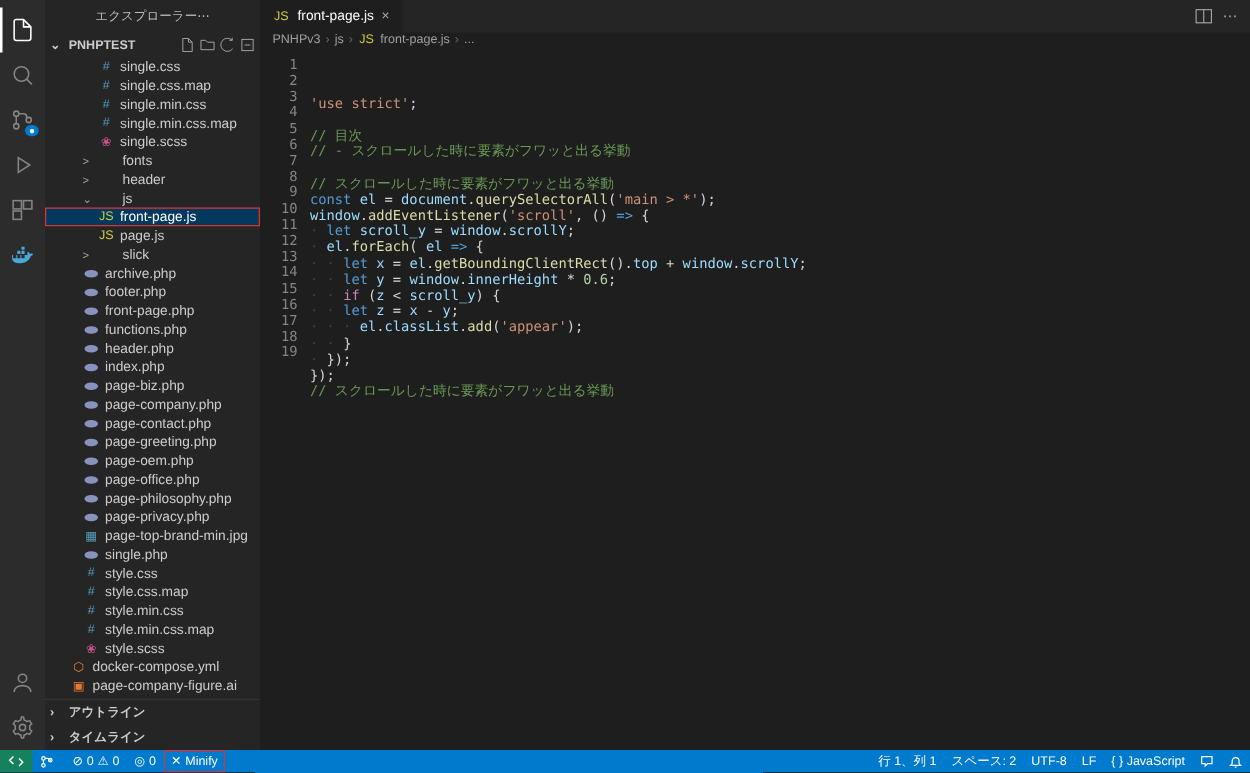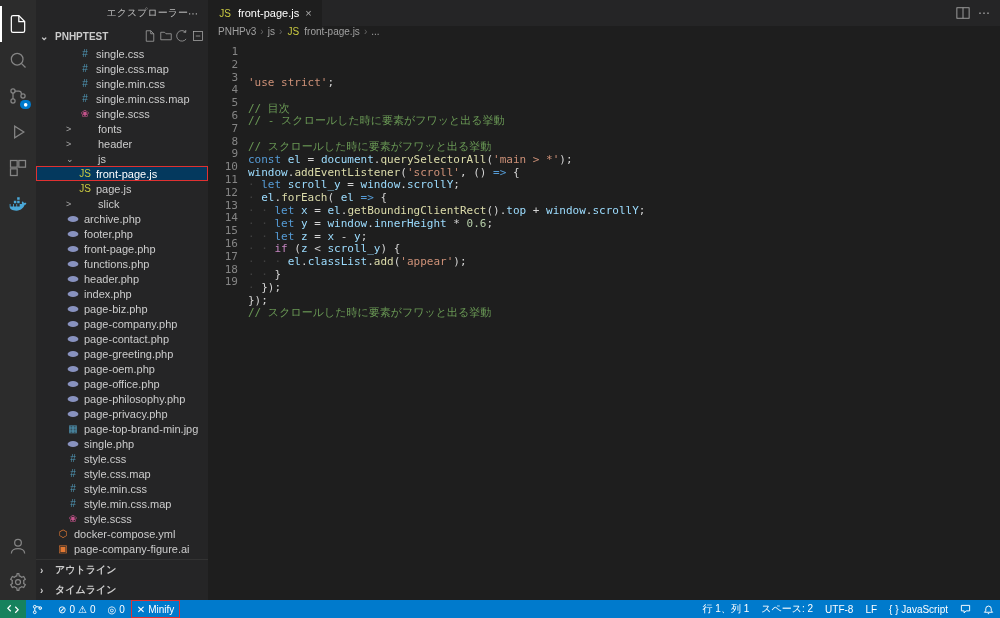--- a/index.html
+++ b/index.html
@@ -67,21 +67,21 @@
   font-size: 11px;
   overflow: hidden;
 }
 .sidebar-title {
   height: 26px;
   display: flex;
   align-items: center;
   padding: 0 10px;
   color: #bbbbbb;
   font-size: 10px;
-  justify-content: flex-end;
+  justify-content: center;
 }
 .section-header {
   height: 20px;
   display: flex;
   align-items: center;
   padding: 0 4px;
   color: #cccccc;
   font-weight: bold;
   font-size: 10px;
   gap: 3px;
@@ -618,22 +618,22 @@
           <div class="line"><span class="tk-cmt">// 目次</span></div>
           <div class="line"><span class="tk-cmt">// - スクロールした時に要素がフワッと出る挙動</span></div>
           <div class="line"></div>
           <div class="line"><span class="tk-cmt">// スクロールした時に要素がフワッと出る挙動</span></div>
           <div class="line"><span class="tk-kw">const</span><span> </span><span class="tk-var">el</span><span> = </span><span class="tk-var">document</span><span>.</span><span class="tk-fn">querySelectorAll</span><span>(</span><span class="tk-str">'main &gt; *'</span><span>);</span></div>
           <div class="line"><span class="tk-var">window</span><span>.</span><span class="tk-fn">addEventListener</span><span>(</span><span class="tk-str">'scroll'</span><span>, () </span><span class="tk-kw">=&gt;</span><span> {</span></div>
           <div class="line"><span class="tk-pipe">· </span><span class="tk-kw">let</span><span> </span><span class="tk-var">scroll_y</span><span> = </span><span class="tk-var">window</span><span>.</span><span class="tk-var">scrollY</span><span>;</span></div>
           <div class="line"><span class="tk-pipe">· </span><span class="tk-var">el</span><span>.</span><span class="tk-fn">forEach</span><span>( </span><span class="tk-var">el</span><span> </span><span class="tk-kw">=&gt;</span><span> {</span></div>
           <div class="line"><span class="tk-pipe">· · </span><span class="tk-kw">let</span><span> </span><span class="tk-var">x</span><span> = </span><span class="tk-var">el</span><span>.</span><span class="tk-fn">getBoundingClientRect</span><span>().</span><span class="tk-var">top</span><span> + </span><span class="tk-var">window</span><span>.</span><span class="tk-var">scrollY</span><span>;</span></div>
           <div class="line"><span class="tk-pipe">· · </span><span class="tk-kw">let</span><span> </span><span class="tk-var">y</span><span> = </span><span class="tk-var">window</span><span>.</span><span class="tk-var">innerHeight</span><span> * </span><span class="tk-num">0.6</span><span>;</span></div>
+          <div class="line"><span class="tk-pipe">· · </span><span class="tk-kw2">if</span><span> (</span><span class="tk-var">z</span><span> &lt; </span><span class="tk-var">scroll_y</span><span>) {</span></div>
           <div class="line"><span class="tk-pipe">· · </span><span class="tk-kw">let</span><span> </span><span class="tk-var">z</span><span> = </span><span class="tk-var">x</span><span> - </span><span class="tk-var">y</span><span>;</span></div>
-          <div class="line"><span class="tk-pipe">· · </span><span class="tk-kw2">if</span><span> (</span><span class="tk-var">z</span><span> &lt; </span><span class="tk-var">scroll_y</span><span>) {</span></div>
           <div class="line"><span class="tk-pipe">· · · </span><span class="tk-var">el</span><span>.</span><span class="tk-var">classList</span><span>.</span><span class="tk-fn">add</span><span>(</span><span class="tk-str">'appear'</span><span>);</span></div>
           <div class="line"><span class="tk-pipe">· · </span><span>}</span></div>
           <div class="line"><span class="tk-pipe">· </span><span>});</span></div>
           <div class="line"><span>});</span></div>
           <div class="line"><span class="tk-cmt">// スクロールした時に要素がフワッと出る挙動</span></div>
         </div>
     </div>
   </div>
 </div>
 

